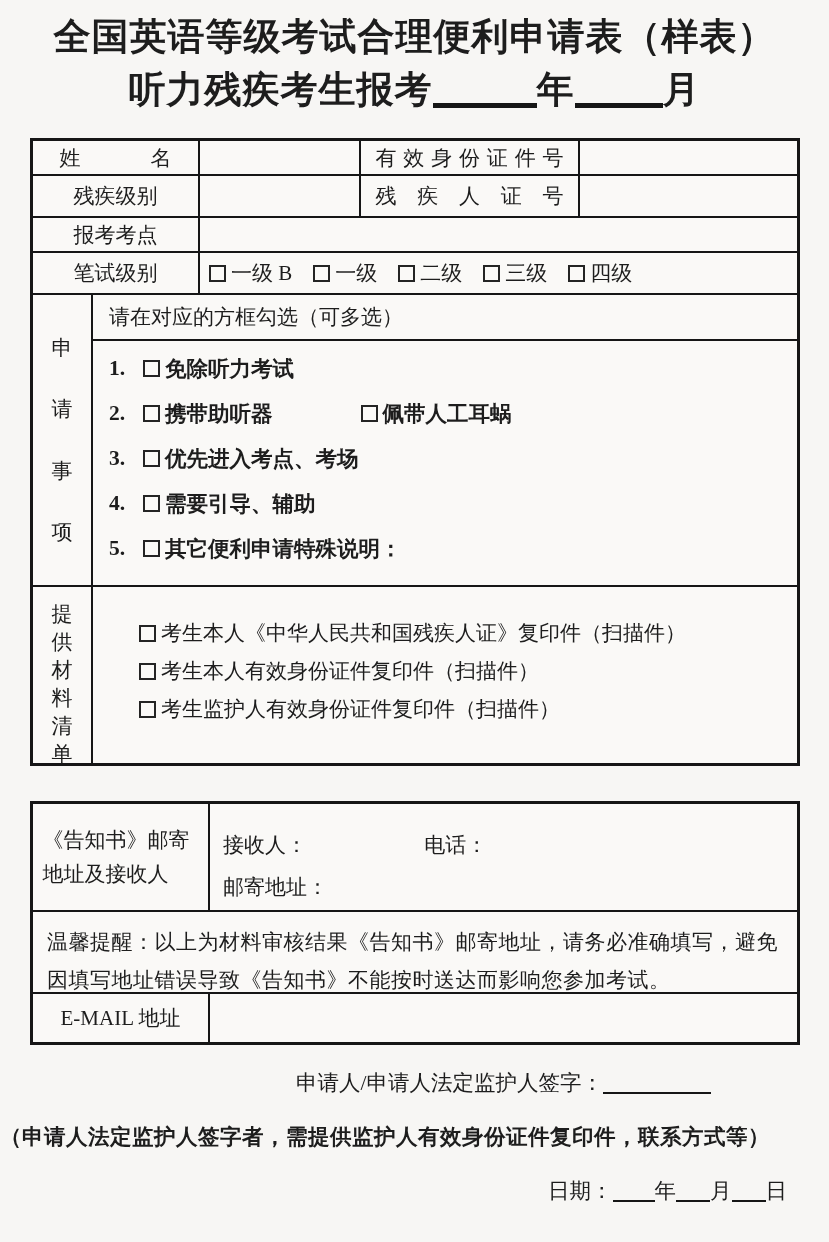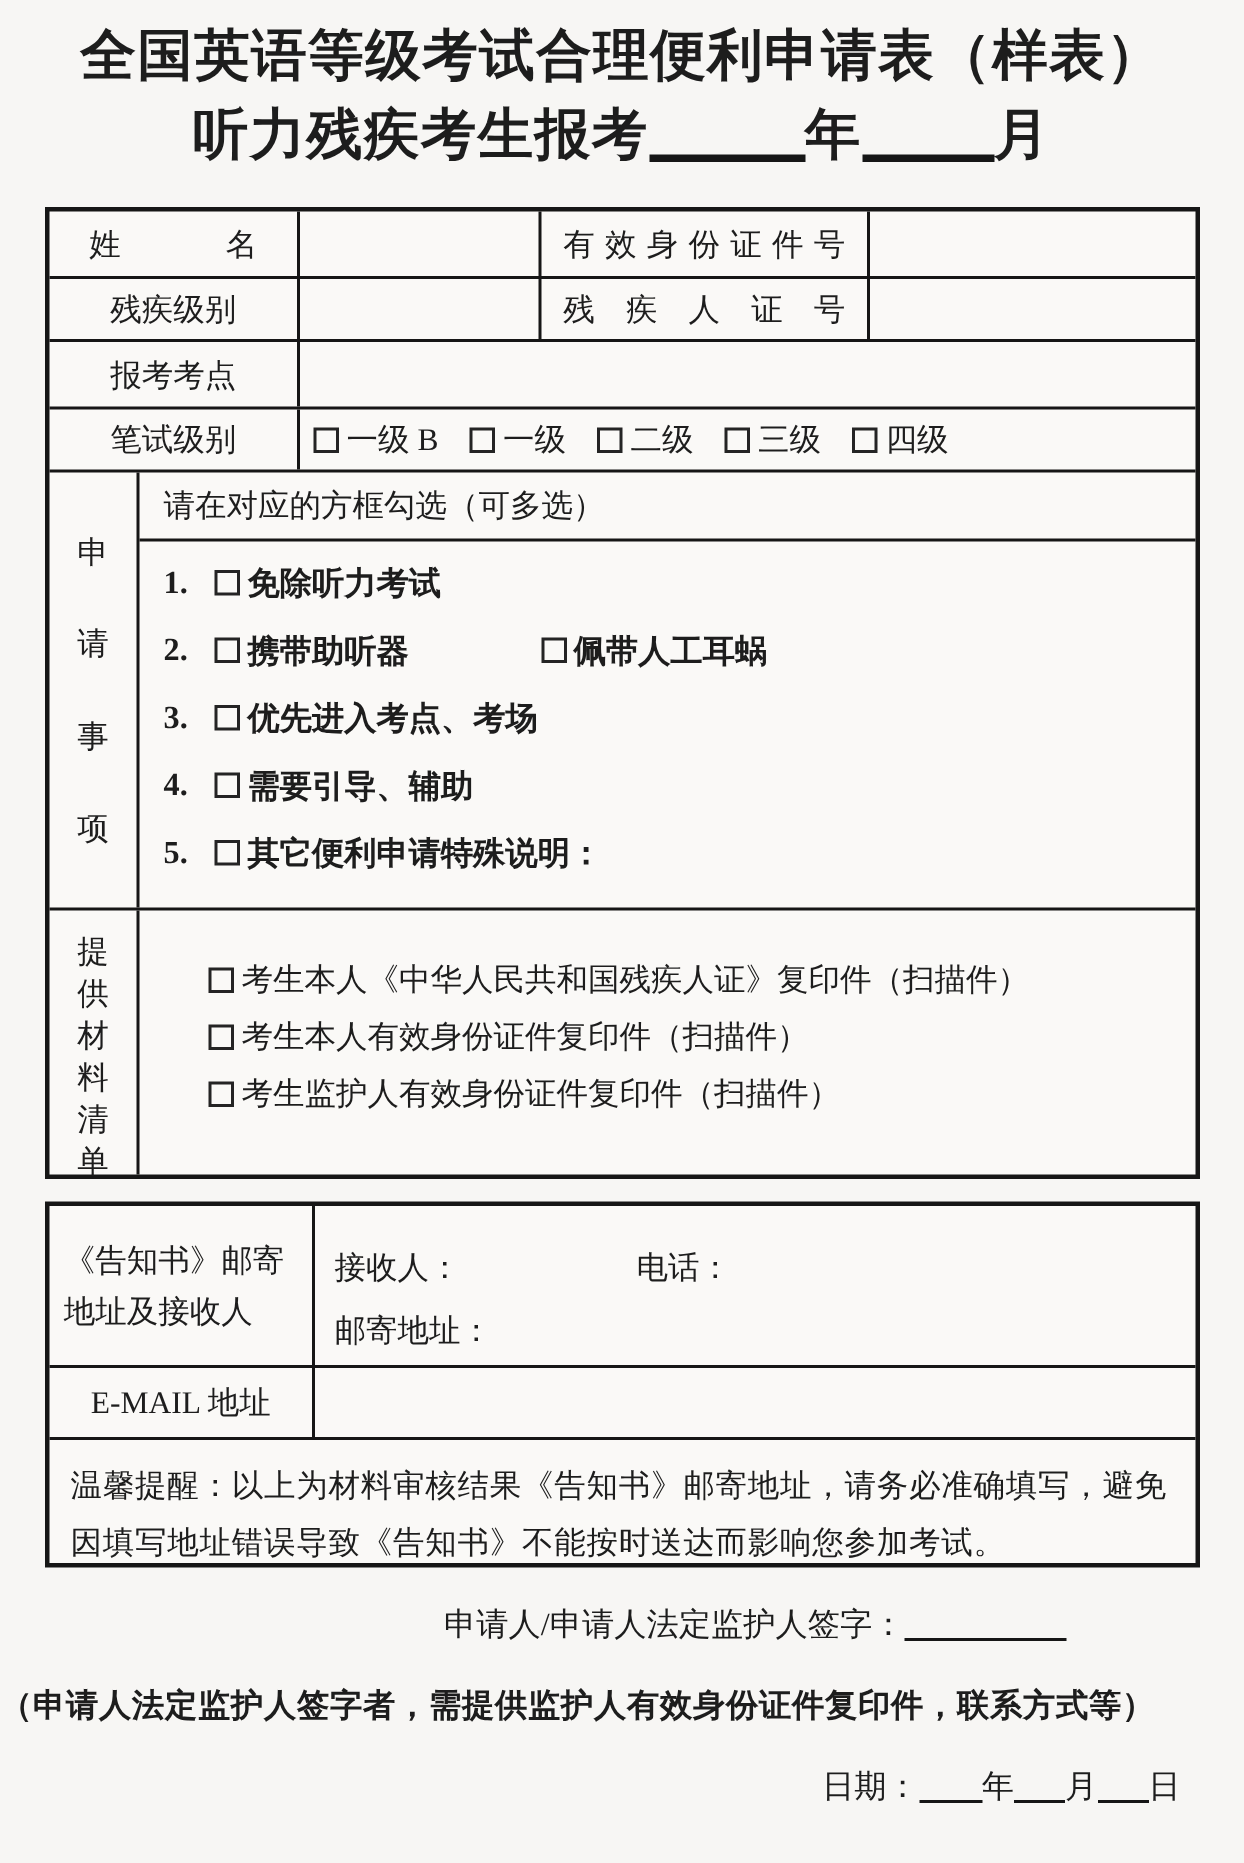--- a/index.html
+++ b/index.html
@@ -24,21 +24,21 @@
   .tbl{position:absolute;left:30px;width:770px;border:3px solid #161616;box-sizing:border-box;background:#faf9f7;}
   .row{display:flex;box-sizing:border-box;border-bottom:2px solid #161616;}
   .row:last-child{border-bottom:none;}
   .cell{box-sizing:border-box;border-right:2px solid #161616;display:flex;align-items:center;font-size:21px;}
   .cell:last-child{border-right:none;}
   .center{justify-content:center;}
   .spread{display:block;text-align:justify;text-align-last:justify;}
 
   
   .tbl1{top:138px;}
-  .tbl1 .r-small{height:45px;}
+  .tbl1 .r-small{height:35px;}
   .tbl1 .r-small2{height:42px;}
   .c-lab1{width:167px;}
   .c-val1{width:161px;}
   .c-lab2{width:219px;}
   .c-val2{flex:1;}
   .c-wide{flex:1;}
 
   .r-app{height:292px;}
   .r-mat{height:176px;}
   .c-side{width:60px;justify-content:center;}
@@ -233,29 +233,29 @@
       <div class="cell notice-body">
         <div>
           <span>接收人：</span><span></span>
           <span class="phone">电话：</span><span></span>
         </div>
         <div>
           <span>邮寄地址：</span><span></span>
         </div>
       </div>
     </div>
+    <div class="row r-remind">
+      <div class="cell remind-cell" style="flex:1;border-right:none">温馨提醒：以上为材料审核结果《告知书》邮寄地址，请务必准确填写，避免因填写地址错误导致《告知书》不能按时送达而影响您参加考试。</div>
+    </div>
     <div class="row r-email">
       <div class="cell c-mlab">
         <span>E-MAIL 地址</span>
       </div>
       <div class="cell" style="flex:1"></div>
     </div>
-    <div class="row r-remind">
-      <div class="cell remind-cell" style="flex:1;border-right:none">温馨提醒：以上为材料审核结果《告知书》邮寄地址，请务必准确填写，避免因填写地址错误导致《告知书》不能按时送达而影响您参加考试。</div>
-    </div>
   </div>
 
   <div class="signature-line">
     <span>申请人/申请人法定监护人签字：</span><span class="blank thin sig-blank"></span>
   </div>
 
   <div class="guardian-note">（申请人法定监护人签字者，需提供监护人有效身份证件复印件，联系方式等）</div>
 
   <div class="date-line">
     <span>日期：</span><span class="blank thin d-blank"></span><span>年</span><span class="blank thin d-blank s"></span><span>月</span><span class="blank thin d-blank s"></span><span>日</span>

